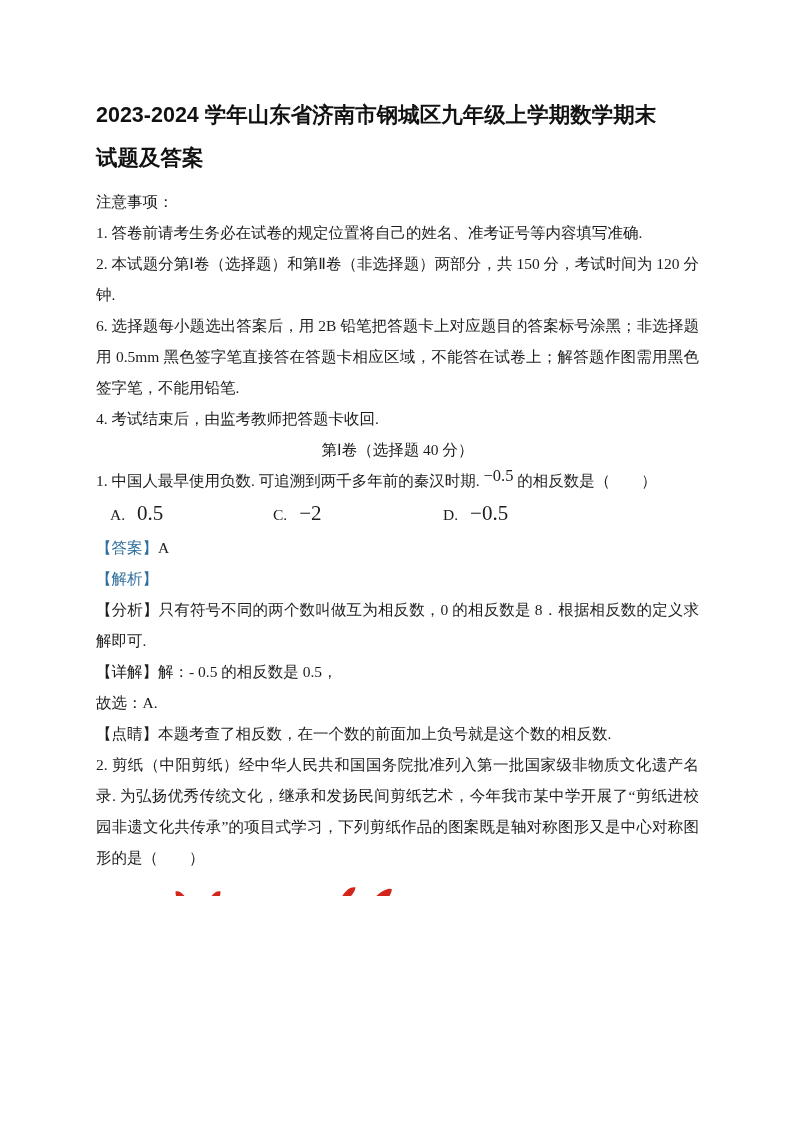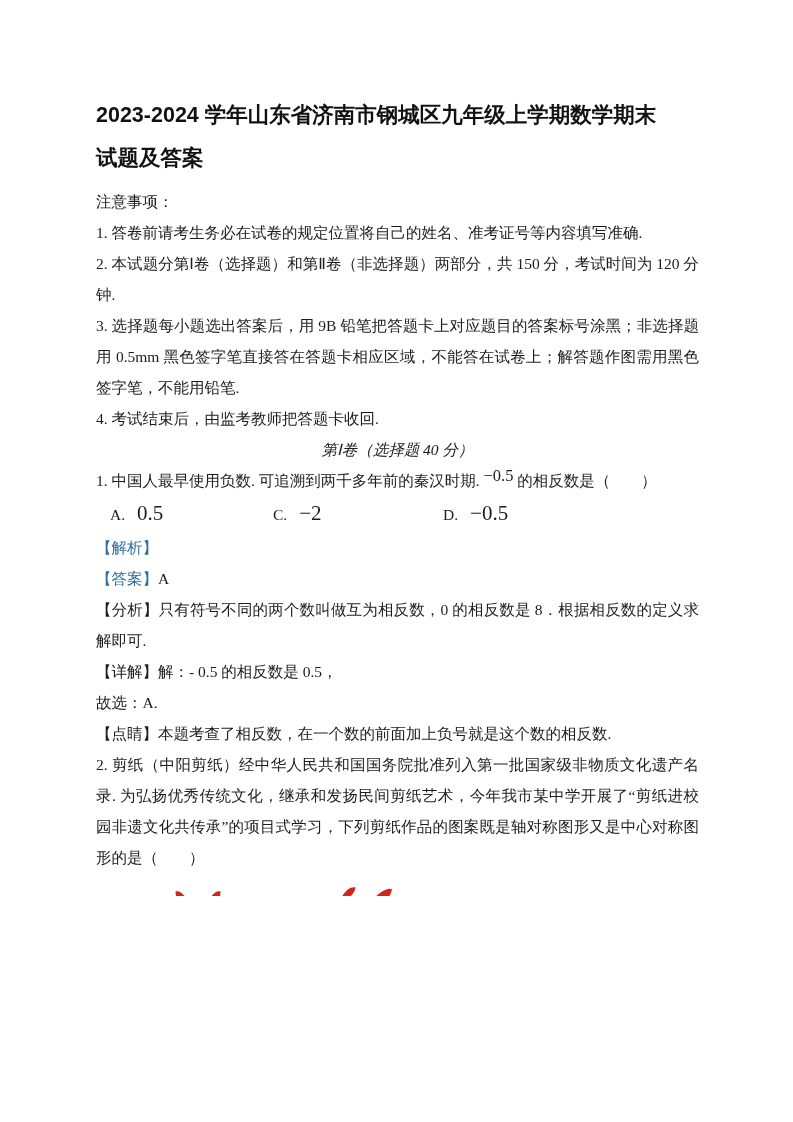--- a/index.html
+++ b/index.html
@@ -19,21 +19,21 @@
   }
   .doc-title {
     font-family: "Liberation Sans", sans-serif;
     font-size: 21.5px;
     font-weight: 700;
     line-height: 43px;
     margin: 0 0 6px 0;
     color: #111;
   }
   p { margin: 0; text-align: justify; }
-  .center { text-align: center; font-style: italic; }
+  .center { text-align: center; }
   .blue { color: #2E6E9D; }
   .math-raised { position: relative; top: -5px; font-family: "Liberation Serif", serif; font-size: 16.5px; }
   .q1-options {
     display: grid;
     grid-template-columns: 163px 170px 158px 1fr;
     padding-left: 14px;
     margin-top: 2px;
     margin-bottom: 2px;
   }
   .opt-label { margin-right: 12px; }
@@ -51,35 +51,35 @@
 </head>
 <body>
 
 <div class="page">
 
   <h1 class="doc-title"><span>2023-2024 学年山东省济南市钢城区九年级上学期数学期末</span><br><span>试题及答案</span></h1>
 
   <p>注意事项：</p>
   <p>1. 答卷前请考生务必在试卷的规定位置将自己的姓名、准考证号等内容填写准确.</p>
   <p>2. 本试题分第Ⅰ卷（选择题）和第Ⅱ卷（非选择题）两部分，共 150 分，考试时间为 120 分钟.</p>
-  <p>3. 选择题每小题选出答案后，用 9B 铅笔把答题卡上对应题目的答案标号涂黑；非选择题用 0.5mm 黑色签字笔直接答在答题卡相应区域，不能答在试卷上；解答题作图需用黑色签字笔，不能用铅笔.</p>
+  <p>6. 选择题每小题选出答案后，用 2B 铅笔把答题卡上对应题目的答案标号涂黑；非选择题用 0.5mm 黑色签字笔直接答在答题卡相应区域，不能答在试卷上；解答题作图需用黑色签字笔，不能用铅笔.</p>
   <p>4. 考试结束后，由监考教师把答题卡收回.</p>
 
   <p class="center">第Ⅰ卷（选择题 40 分）</p>
 
   <p><span>1. 中国人最早使用负数. 可追溯到两千多年前的秦汉时期. </span><span class="math-raised">−0.5</span><span> 的相反数是（　　）</span></p>
 
   <div class="q1-options">
     <div><span class="opt-label">A.</span><span class="opt-value">0.5</span></div>
     <div><span class="opt-label">C.</span><span class="opt-value">−2</span></div>
     <div><span class="opt-label">D.</span><span class="opt-value">−0.5</span></div>
   </div>
 
+  <p><span class="blue">【答案】</span><span>A</span></p>
   <p><span class="blue">【解析】</span></p>
-  <p><span class="blue">【答案】</span><span>A</span></p>
   <p>【分析】只有符号不同的两个数叫做互为相反数，0 的相反数是 8．根据相反数的定义求解即可.</p>
   <p>【详解】解：- 0.5 的相反数是 0.5，</p>
   <p>故选：A.</p>
   <p>【点睛】本题考查了相反数，在一个数的前面加上负号就是这个数的相反数.</p>
 
   <p>2. 剪纸（中阳剪纸）经中华人民共和国国务院批准列入第一批国家级非物质文化遗产名录. 为弘扬优秀传统文化，继承和发扬民间剪纸艺术，今年我市某中学开展了“剪纸进校园非遗文化共传承”的项目式学习，下列剪纸作品的图案既是轴对称图形又是中心对称图形的是（　　）</p>
 
   <div class="q2-figures">
     <span class="fig-label">A.</span>
 

